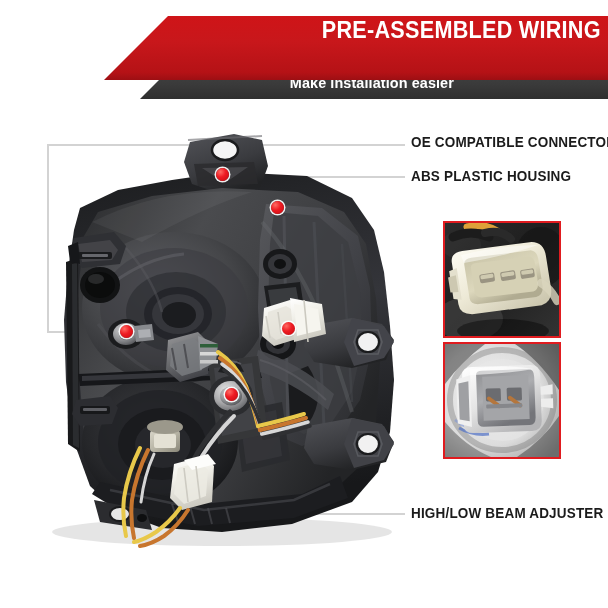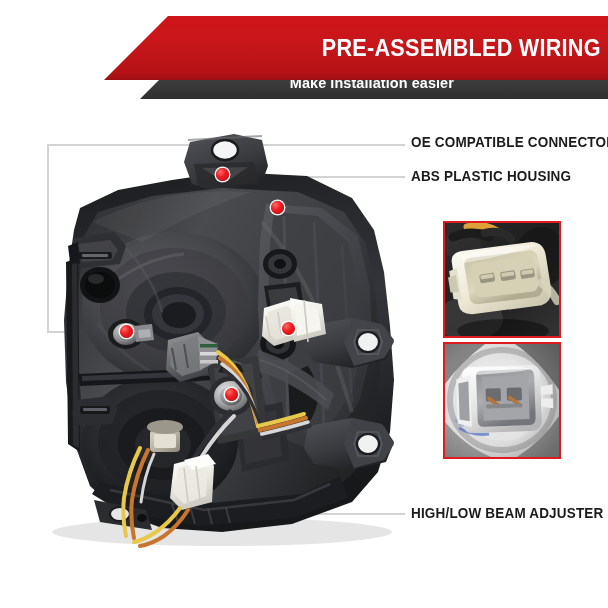--- a/index.html
+++ b/index.html
@@ -32,21 +32,21 @@
     transform-origin:right center;
     white-space:nowrap;
   }
 
   .banner-main {
     position:absolute;
     left:96px; top:16px;
     width:512px; height:64px;
     background:linear-gradient(180deg,#cf1418 0%,#c8171b 40%,#b51216 88%,#9d0f13 100%);
     clip-path:polygon(72px 0, 512px 0, 512px 64px, 8px 64px);
-    display:flex; align-items:center; justify-content:flex-end;
+    display:flex; justify-content:flex-end;
   }
   .banner-main-text {
     color:#ffffff;
     font-size:24px;
     font-weight:bold;
     letter-spacing:0.3px;
     padding-right:8px;
     transform:scaleX(0.9);
     transform-origin:right center;
     white-space:nowrap;

